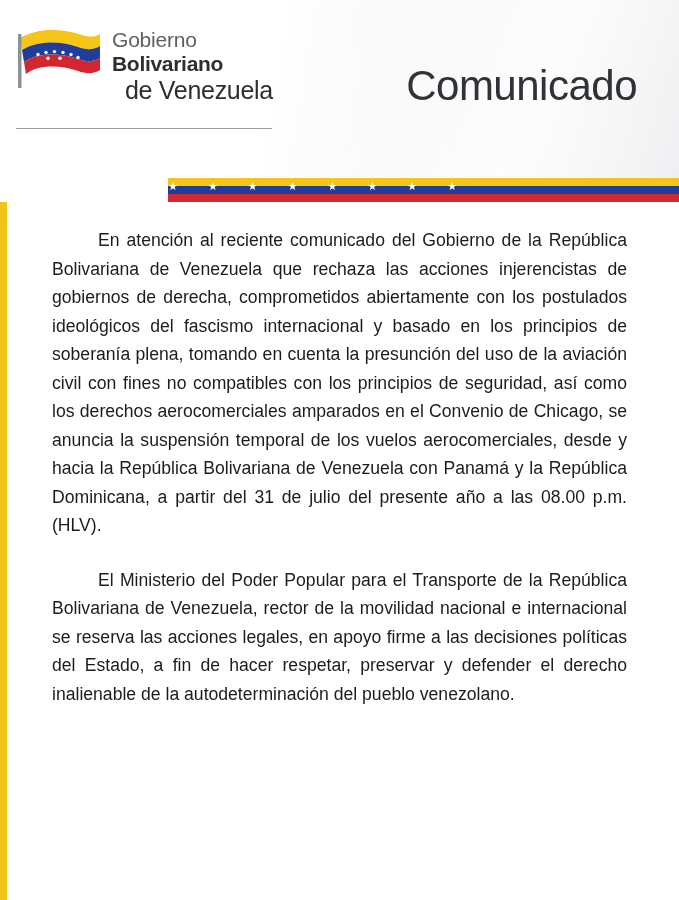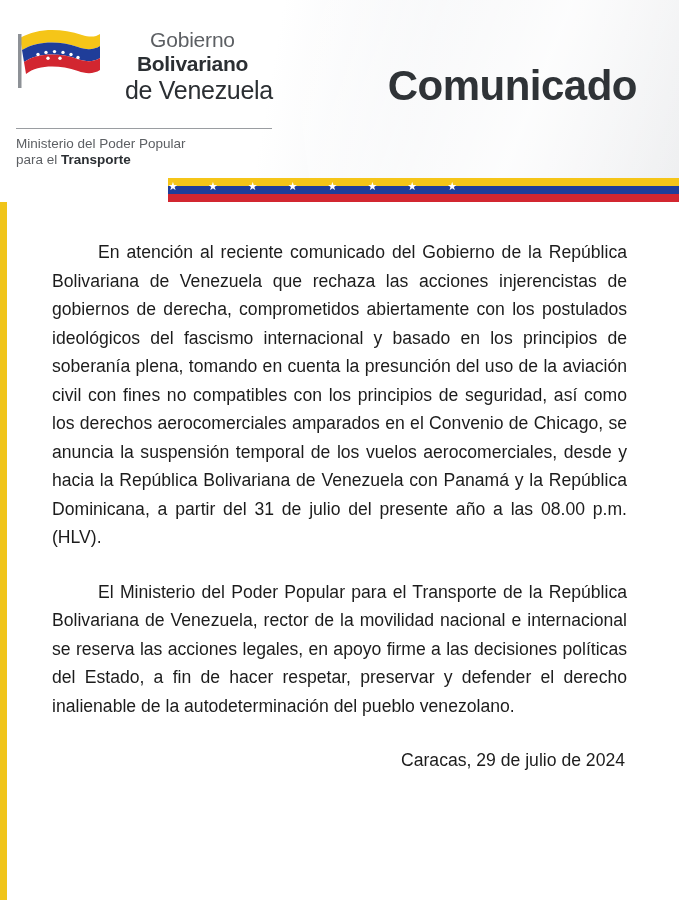--- a/index.html
+++ b/index.html
@@ -61,21 +61,20 @@
     align-items: flex-start;
   }
   .flag-wrap {
     width: 86px;
     height: 66px;
     position: relative;
     margin-right: 10px;
   }
   .brand-text {
     padding-top: 4px;
-    text-align: center;
   }
   .brand-line1 {
     font-size: 21px;
     line-height: 23px;
     color: #5c5f63;
     font-weight: 400;
     letter-spacing: -0.2px;
   }
   .brand-line2 {
     font-size: 21px;
@@ -109,21 +108,21 @@
     line-height: 16px;
     color: #5c5f63;
   }
   .ministry b { color: #2b2f33; font-weight: bold; }
 
   .comunicado {
     position: absolute;
     right: 42px;
     top: 62px;
     font-size: 42px;
-    font-weight: bold;
+    font-weight: normal;
     color: #2f3337;
     letter-spacing: -0.5px;
     margin-left: 27px;
   }
 
   
   .strip {
     position: relative;
     height: 24px;
     width: 679px;
@@ -156,21 +155,21 @@
   }
   .star {
     color: #ffffff;
     font-size: 11px;
     line-height: 11px;
     margin-right: 30px;
   }
 
   
   .content {
-    padding: 36px 52px 0 52px;
+    padding: 24px 52px 0 52px;
   }
   .para {
     font-size: 17.6px;
     line-height: 28.5px;
     text-align: justify;
     text-justify: inter-word;
     color: #1c1c1c;
     text-indent: 46px;
     margin: 0 0 26px 0;
   }
@@ -214,24 +213,20 @@
       </div>
       <div class="brand-text">
         <div class="brand-line1">Gobierno</div>
         <div class="brand-line2">Bolivariano</div>
         <div class="brand-line3">de Venezuela</div>
       </div>
     </div>
 
     <div class="brand-rule"></div>
 
-    <div class="ministry">
-      <div>Ministerio del Poder Popular</div>
-      <div><span>para el </span><b>Transporte</b></div>
-    </div>
 
     <div class="comunicado">Comunicado</div>
   </div>
 
   <div class="strip">
     <div class="strip-bars">
       <div class="b b1"></div>
       <div class="b b2"></div>
       <div class="b b3"></div>
     </div>
@@ -243,16 +238,15 @@
       <span class="star">★</span>
       <span class="star">★</span>
       <span class="star">★</span>
       <span class="star">★</span>
     </div>
   </div>
 
   <div class="content">
     <p class="para">En atención al reciente comunicado del Gobierno de la República Bolivariana de Venezuela que rechaza las acciones injerencistas de gobiernos de derecha, comprometidos abiertamente con los postulados ideológicos del fascismo internacional y basado en los principios de soberanía plena, tomando en cuenta la presunción del uso de la aviación civil con fines no compatibles con los principios de seguridad, así como los derechos aerocomerciales amparados en el Convenio de Chicago, se anuncia la suspensión temporal de los vuelos aerocomerciales, desde y hacia la República Bolivariana de Venezuela con Panamá y la República Dominicana, a partir del 31 de julio del presente año a las 08.00 p.m. (HLV).</p>
     <p class="para">El Ministerio del Poder Popular para el Transporte de la República Bolivariana de Venezuela, rector de la movilidad nacional e internacional se reserva las acciones legales, en apoyo firme a las decisiones políticas del Estado, a fin de hacer respetar, preservar y defender el derecho inalienable de la autodeterminación del pueblo venezolano.</p>
-    <div class="signoff">Caracas, 29 de julio de 2024</div>
   </div>
 
 </div>
 
 </body></html>

